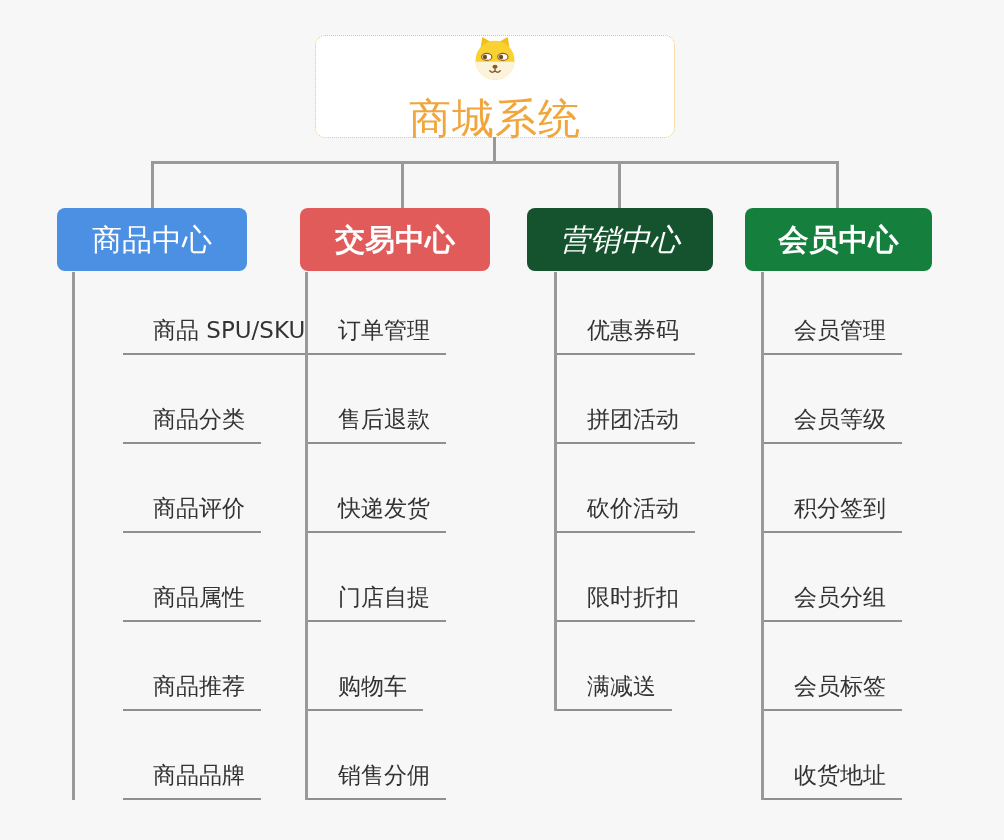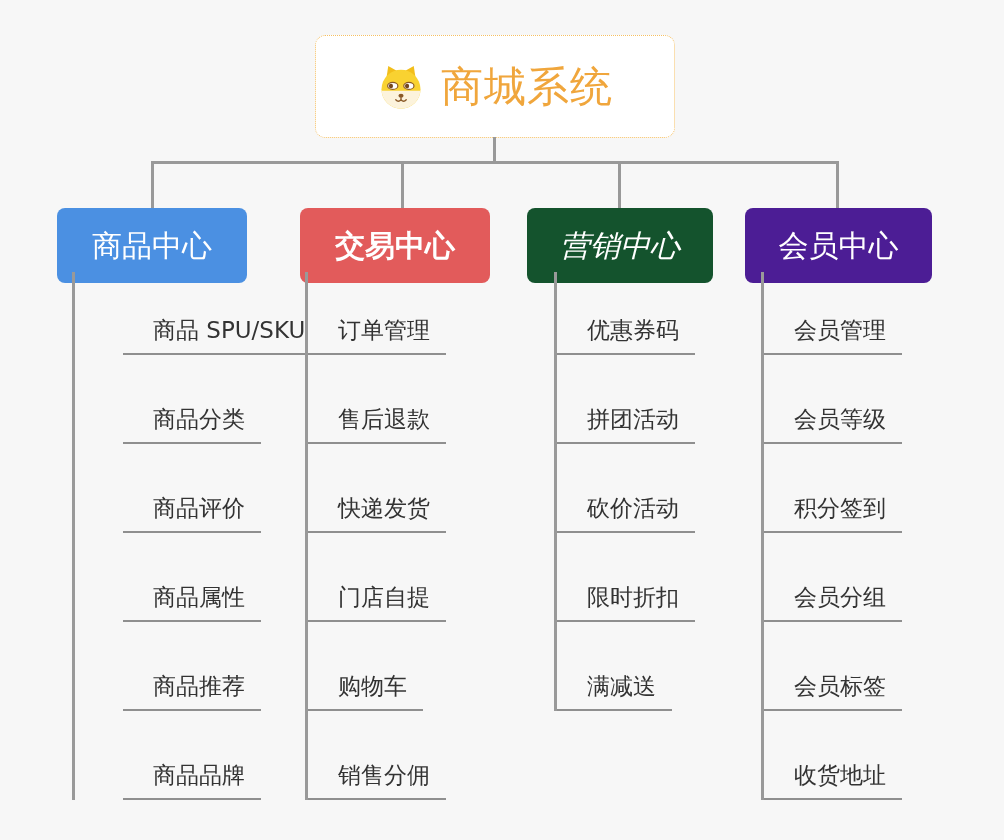--- a/index.html
+++ b/index.html
@@ -11,35 +11,35 @@
   }
   *{margin:0;padding:0;box-sizing:border-box;}
   html,body{width:1004px;height:840px;}
   body{font-family:"DejaVu Sans","Liberation Sans",sans-serif;}
   .stage{position:relative;width:1004px;height:840px;overflow:hidden;}
 
   
   .root-node{
     position:absolute;left:315px;top:35px;width:360px;height:103px;
     background:#fff;border:1px dotted var(--root-border);border-radius:10px;
-    display:flex;align-items:center;justify-content:center;gap:16px;
+    display:flex;align-items:center;justify-content:center;gap:16px;flex-direction:column;
   }
   .root-title{font-size:42px;line-height:1;color:var(--root-title);letter-spacing:1px;}
   .root-icon{width:48px;height:48px;flex:0 0 auto;display:block;}
 
   
   .line{position:absolute;background:var(--line);}
   .stub      {left:493px;top:137px;width:3px;height:27px;}
   .hline     {left:151px;top:161px;width:688px;height:3px;}
   .drop      {top:161px;width:3px;height:48px;}
   .drop.d1{left:151px;} .drop.d2{left:401px;} .drop.d3{left:618px;} .drop.d4{left:836px;}
 
   
   .branch{
-    position:absolute;top:208px;height:75px;border-radius:8px;
+    position:absolute;top:208px;height:63px;border-radius:8px;
     display:flex;align-items:center;justify-content:center;
     color:#fff;font-size:30px;line-height:1;cursor:default;
   }
   .branch.b1{left:57px;width:190px;}
   .branch.b2{left:300px;width:190px;font-weight:bold;}
   .branch.b3{left:527px;width:186px;}
   .branch.b4{left:745px;width:187px;}
 
   
   .leaf-col{position:absolute;top:272px;border-left:3px solid var(--line);}
@@ -85,21 +85,21 @@
   <div class="line stub"></div>
   <div class="line hline"></div>
   <div class="line drop d1"></div>
   <div class="line drop d2"></div>
   <div class="line drop d3"></div>
   <div class="line drop d4"></div>
 
   <div class="branch b1" style="background: rgb(75, 144, 226);">商品中心</div>
   <div class="branch b2" style="background: rgb(226, 91, 91);">交易中心</div>
   <div class="branch b3" style="background: #14532d; font-style: italic;">营销中心</div>
-  <div class="branch b4" style="background: #4c1d95;">会员中心</div>
+  <div class="branch b4" style="background: #15803d; font-weight: bold;">会员中心</div>
 
   <div class="leaf-col c1">
     <div class="leaf">商品 SPU/SKU</div>
     <div class="leaf">商品分类</div>
     <div class="leaf">商品评价</div>
     <div class="leaf">商品属性</div>
     <div class="leaf">商品推荐</div>
     <div class="leaf">商品品牌</div>
   </div>
 

